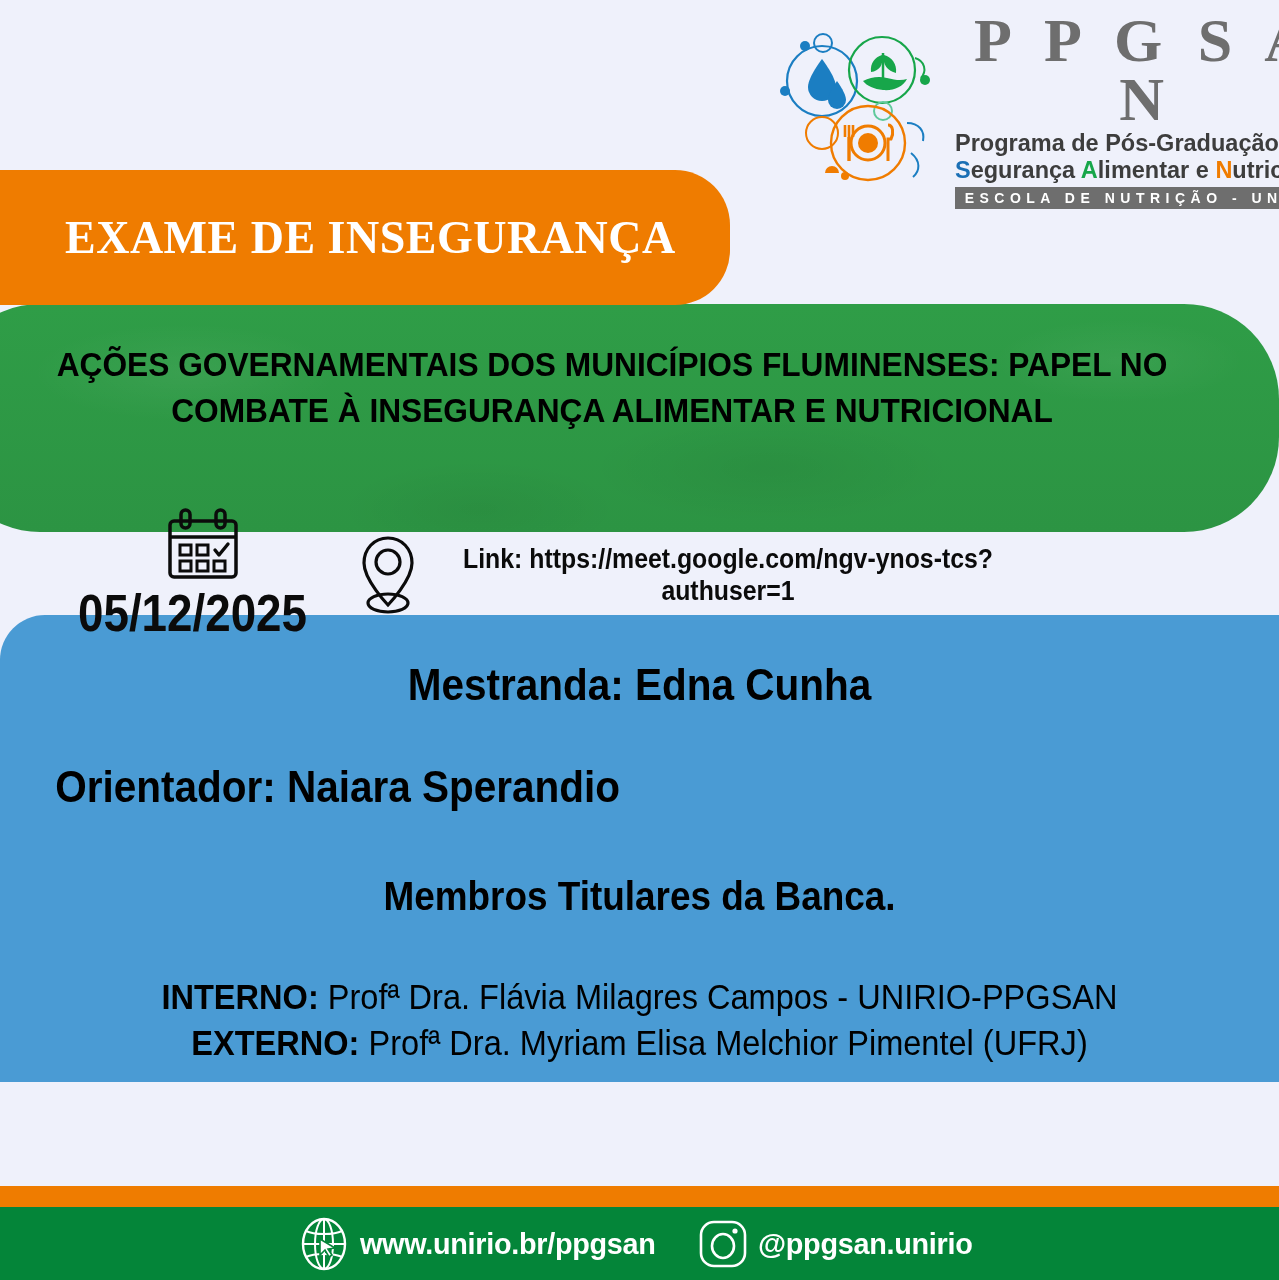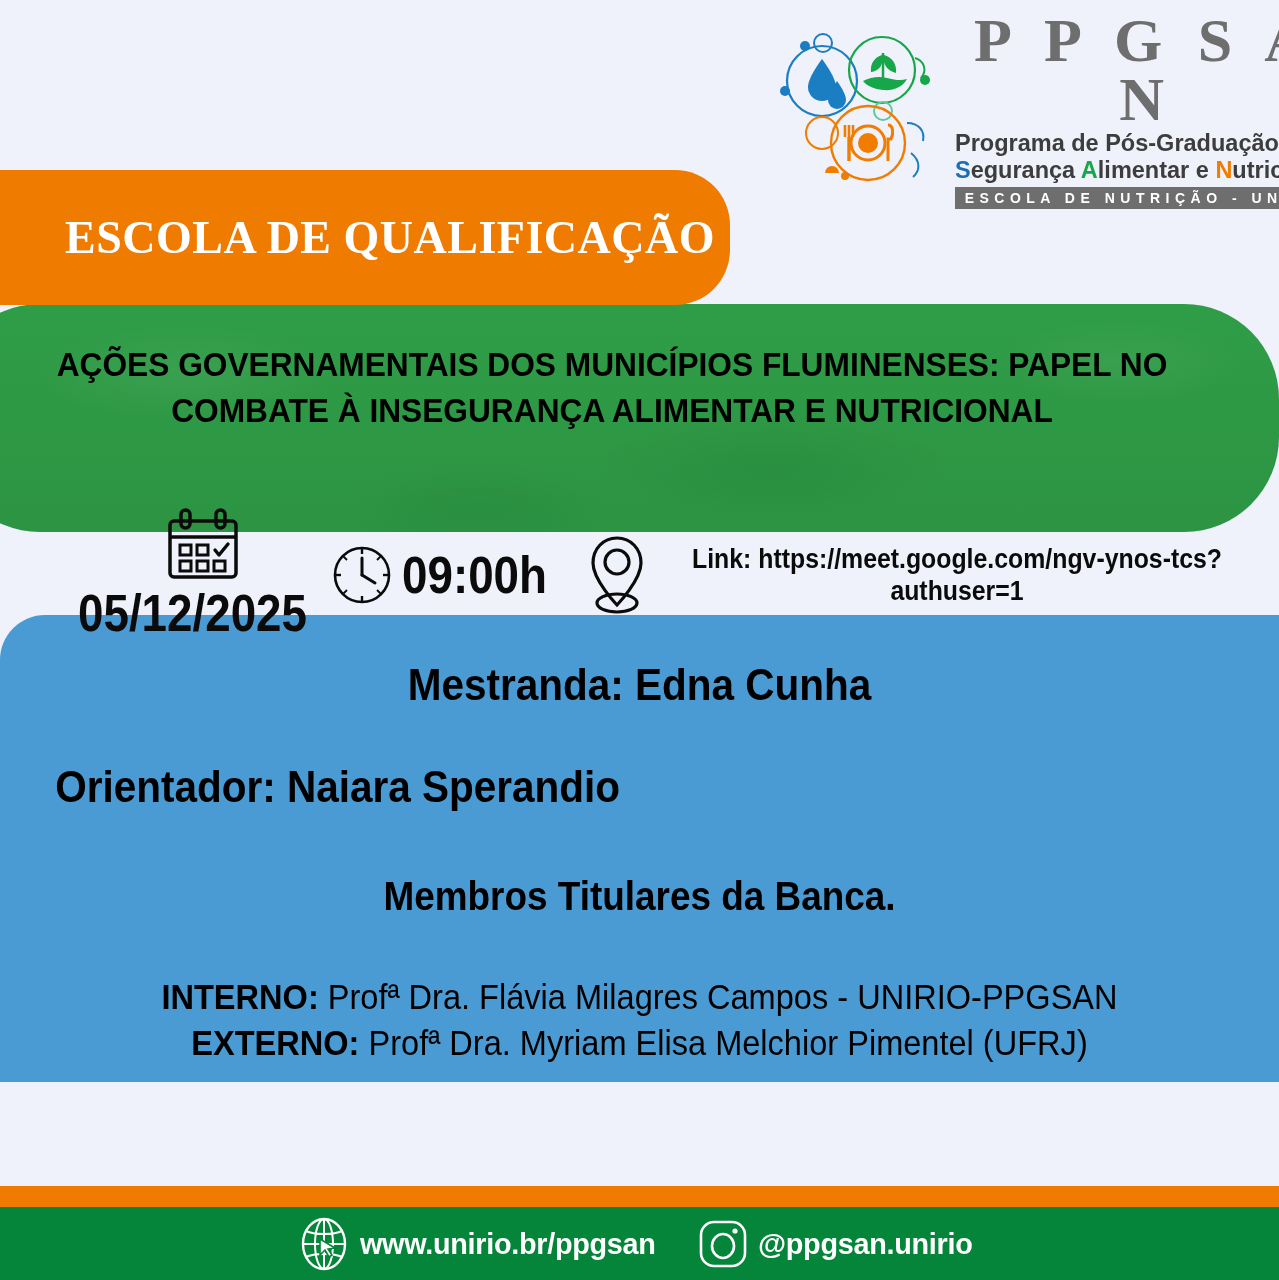--- a/index.html
+++ b/index.html
@@ -240,21 +240,21 @@
     </div>
     <div class="ppgsan-text">
       <div class="ppg-word">P P G S A N</div>
       <div class="ppg-sub">Programa de Pós-Graduação em</div>
       <div class="ppg-sub"><span class="b">S</span><span>egurança </span><span class="g">A</span><span>limentar e </span><span class="o">N</span><span>utricional</span></div>
       <div class="ppg-band">ESCOLA DE NUTRIÇÃO - UNIRIO</div>
     </div>
   </div>
 
   <div class="orange-banner">
-    <div class="label">ESCOLA DE QUALIFICAÇÃO</div>
+    <div class="label">EXAME DE INSEGURANÇA</div>
   </div>
 
   <div class="green-box">
     <div class="title">AÇÕES GOVERNAMENTAIS DOS MUNICÍPIOS FLUMINENSES: PAPEL NO COMBATE À INSEGURANÇA ALIMENTAR E NUTRICIONAL</div>
   </div>
 
   <div class="info-row">
 
     <div class="info-cell" style="margin-left:68px;flex-direction:column;">
       <svg class="ic" width="78" height="76" viewBox="0 0 78 76">
@@ -265,36 +265,20 @@
         <rect x="16" y="38" width="11" height="10" fill="none" stroke="#0b0b0b" stroke-width="3"></rect>
         <rect x="33" y="38" width="11" height="10" fill="none" stroke="#0b0b0b" stroke-width="3"></rect>
         <path d="M51 43 L55 48 L64 37" fill="none" stroke="#0b0b0b" stroke-width="3.4" stroke-linecap="round" stroke-linejoin="round"></path>
         <rect x="16" y="54" width="11" height="10" fill="none" stroke="#0b0b0b" stroke-width="3"></rect>
         <rect x="33" y="54" width="11" height="10" fill="none" stroke="#0b0b0b" stroke-width="3"></rect>
         <rect x="50" y="54" width="11" height="10" fill="none" stroke="#0b0b0b" stroke-width="3"></rect>
       </svg>
       <div class="info-text date-text">05/12/2025</div>
     </div>
 
-    <div class="info-cell" style="margin-left:-10px;">
-      <svg class="ic" width="68" height="68" viewBox="0 0 68 68">
-        <circle cx="34" cy="34" r="27" fill="none" stroke="#0b0b0b" stroke-width="2.6"></circle>
-        <line x1="34" y1="7" x2="34" y2="13" stroke="#0b0b0b" stroke-width="2.4"></line>
-        <line x1="34" y1="55" x2="34" y2="61" stroke="#0b0b0b" stroke-width="2.4"></line>
-        <line x1="7" y1="34" x2="13" y2="34" stroke="#0b0b0b" stroke-width="2.4"></line>
-        <line x1="55" y1="34" x2="61" y2="34" stroke="#0b0b0b" stroke-width="2.4"></line>
-        <line x1="15" y1="15" x2="19" y2="19" stroke="#0b0b0b" stroke-width="1.8"></line>
-        <line x1="49" y1="49" x2="53" y2="53" stroke="#0b0b0b" stroke-width="1.8"></line>
-        <line x1="15" y1="53" x2="19" y2="49" stroke="#0b0b0b" stroke-width="1.8"></line>
-        <line x1="49" y1="19" x2="53" y2="15" stroke="#0b0b0b" stroke-width="1.8"></line>
-        <line x1="34" y1="34" x2="34" y2="17" stroke="#0b0b0b" stroke-width="3" stroke-linecap="round"></line>
-        <line x1="34" y1="34" x2="47" y2="42" stroke="#0b0b0b" stroke-width="3" stroke-linecap="round"></line>
-      </svg>
-      <div class="info-text time-text">09:00h</div>
-    </div>
 
     <div class="info-cell" style="margin-left:18px;">
       <svg class="ic" width="64" height="84" viewBox="0 0 64 84">
         <path d="M32 5 C18 5 8 16 8 30 C8 47 32 72 32 72 C32 72 56 47 56 30 C56 16 46 5 32 5 z" fill="none" stroke="#0b0b0b" stroke-width="3.2"></path>
         <circle cx="32" cy="29" r="12" fill="none" stroke="#0b0b0b" stroke-width="3.2"></circle>
         <ellipse cx="32" cy="70" rx="20" ry="9" fill="none" stroke="#0b0b0b" stroke-width="3.2"></ellipse>
       </svg>
       <div class="info-text link-text">Link: https://meet.google.com/ngv-ynos-tcs?authuser=1</div>
     </div>
 

